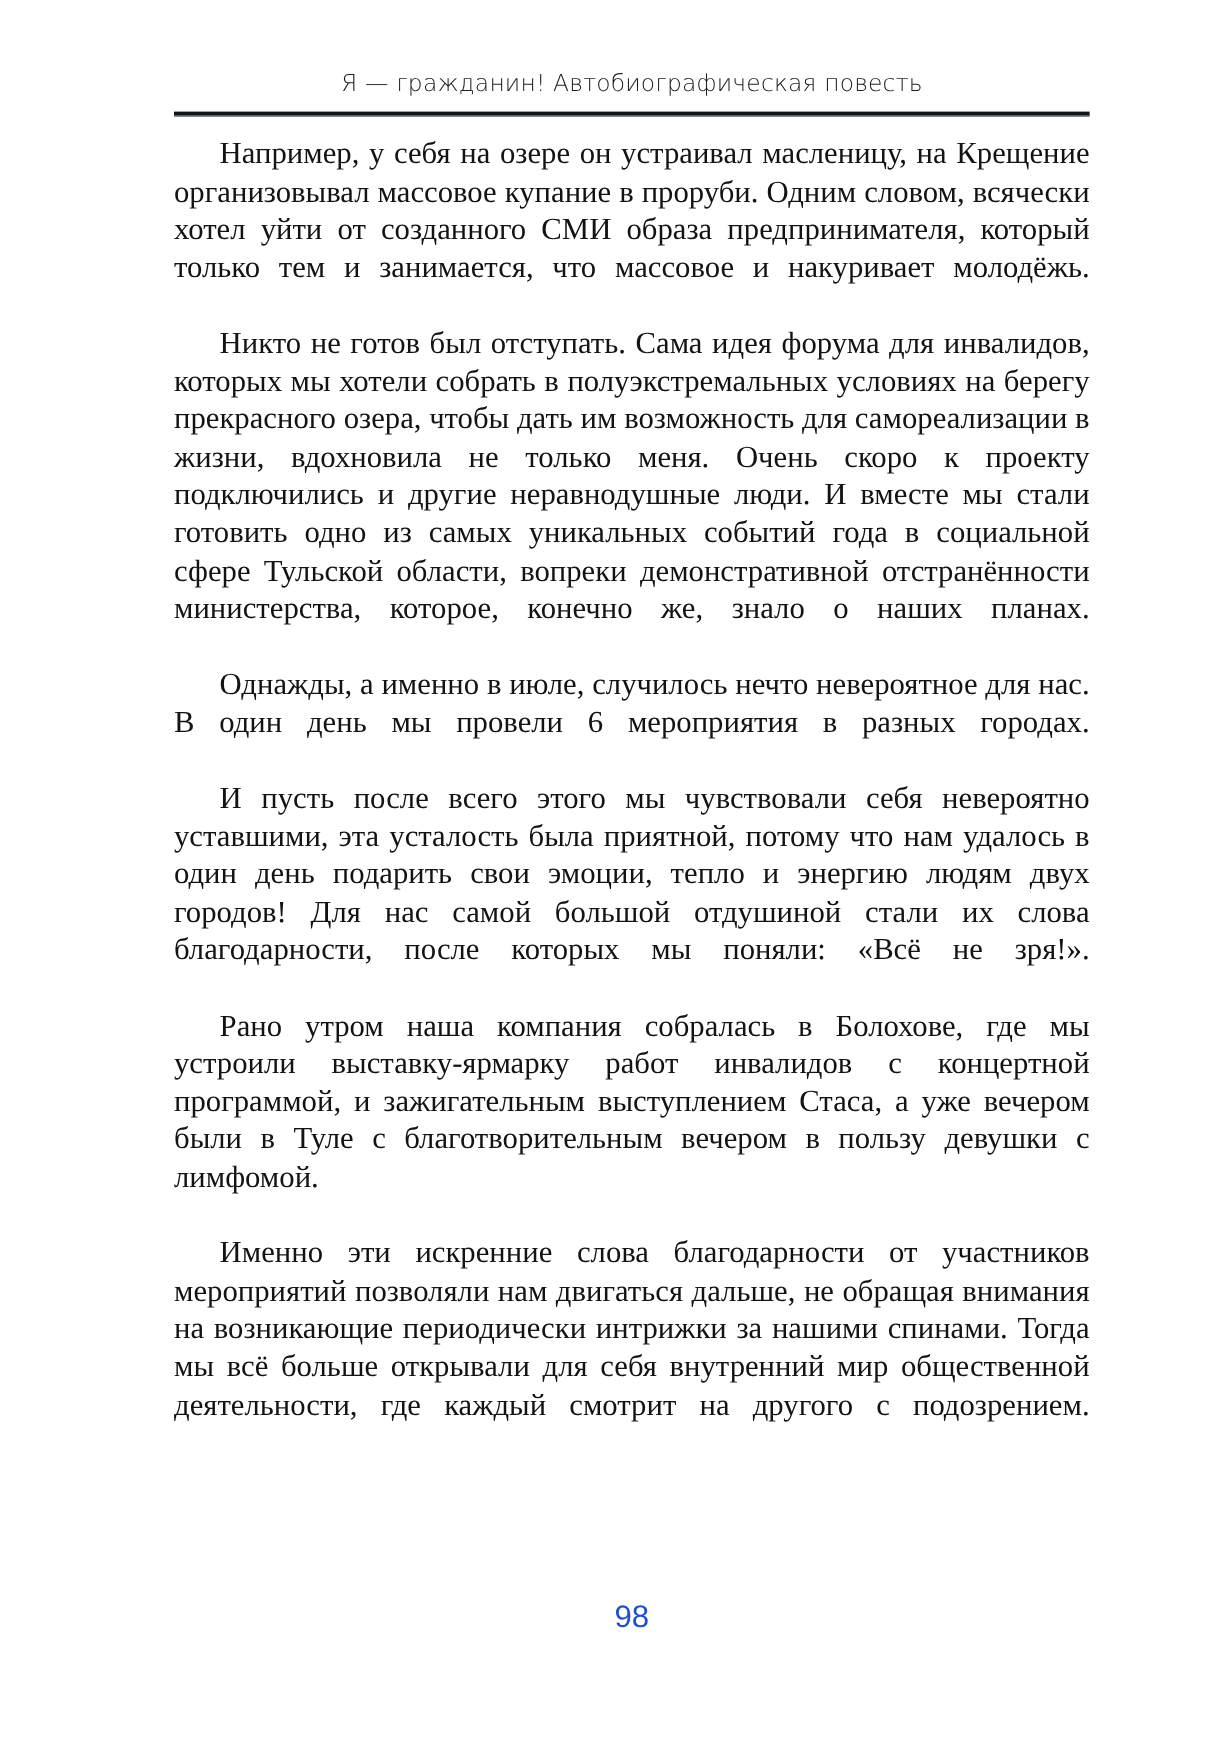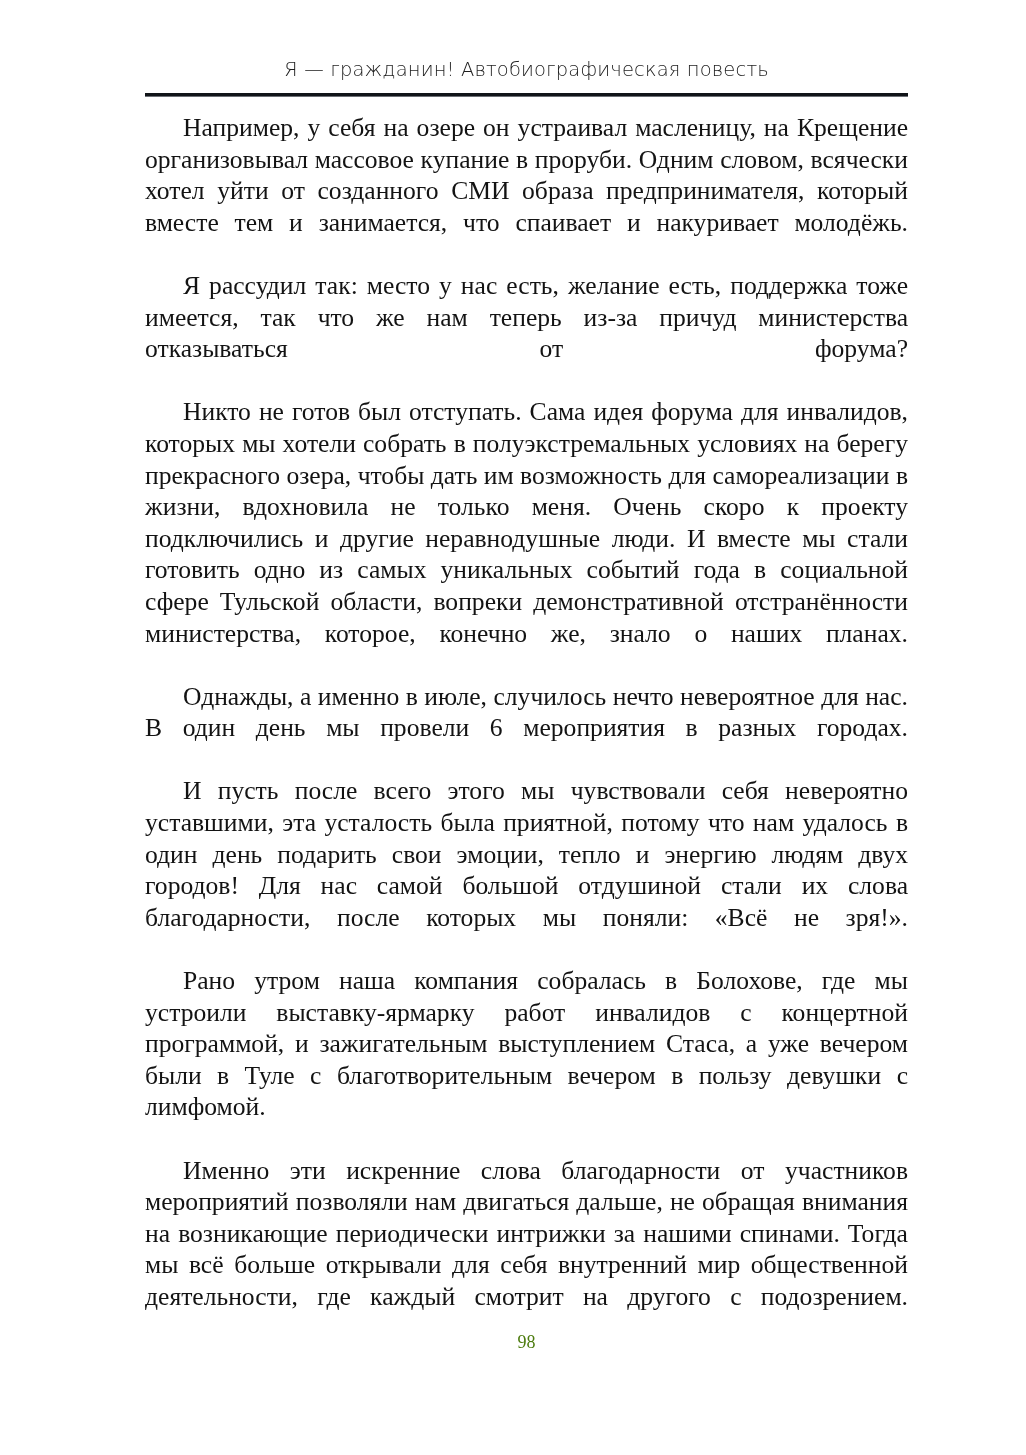--- a/index.html
+++ b/index.html
@@ -76,37 +76,36 @@
     width: 100%;
   }
 
   
   .folio {
     position: absolute;
     left: 145px;
     top: 1332px;
     width: 763px;
     text-align: center;
-    font-family: Liberation Serif, serif;
-    font-size: 18px;
-    color: #4d7c0f;
+    font-family: Liberation Sans, sans-serif;
+    font-size: 26px;
+    color: #1d4ed8;
   }
 </style>
 </head>
 <body>
 
 <div class="page">
 
   <div class="running-head">Я — гражданин! Автобиографическая повесть</div>
 
   <div class="head-rule"></div>
 
   <div class="body-text" id="body-text">
-      <p>Например, у себя на озере он устраивал масленицу, на Крещение организовывал массовое купание в проруби. Одним словом, всячески хотел уйти от созданного СМИ образа предпринимателя, который вместе тем и занимается, что спаивает и накуривает молодёжь.</p>
-      <p>Я рассудил так: место у нас есть, желание есть, поддержка тоже имеется, так что же нам теперь из-за причуд мини­стерства отказываться от форума?</p>
+      <p>Например, у себя на озере он устраивал масленицу, на Крещение организовывал массовое купание в проруби. Одним словом, всячески хотел уйти от созданного СМИ образа предпринимателя, который только тем и занимается, что массовое и накуривает молодёжь.</p>
       <p>Никто не готов был отступать. Сама идея форума для инвалидов, которых мы хотели собрать в полуэкстремальных условиях на берегу прекрасного озера, чтобы дать им воз­можность для самореализации в жизни, вдохновила не только меня. Очень скоро к проекту подключились и другие нерав­нодушные люди. И вместе мы стали готовить одно из самых уникальных событий года в социальной сфере Тульской области, вопреки демонстративной отстранённости мини­стерства, которое, конечно же, знало о наших планах.</p>
       <p>Однажды, а именно в июле, случилось нечто невероятное для нас. В один день мы провели 6 мероприятия в разных городах.</p>
       <p>И пусть после всего этого мы чувствовали себя неве­роятно уставшими, эта усталость была приятной, потому что нам удалось в один день подарить свои эмоции, тепло и энергию людям двух городов! Для нас самой большой отдушиной стали их слова благодарности, после которых мы поняли: «Всё не зря!».</p>
       <p>Рано утром наша компания собралась в Болохове, где мы устроили выставку-ярмарку работ инвалидов с концертной программой, и зажигательным выступлением Стаса, а уже вечером были в Туле с благотворительным вечером в пользу девушки с лимфомой.</p>
       <p>Именно эти искренние слова благодарности от участни­ков мероприятий позволяли нам двигаться дальше, не обра­щая внимания на возникающие периодически интрижки за нашими спинами. Тогда мы всё больше открывали для себя внутренний мир общественной деятельности, где каж­дый смотрит на другого с подозрением.</p>
     </div>
 
   <div class="folio">98</div>
 
 </div>

